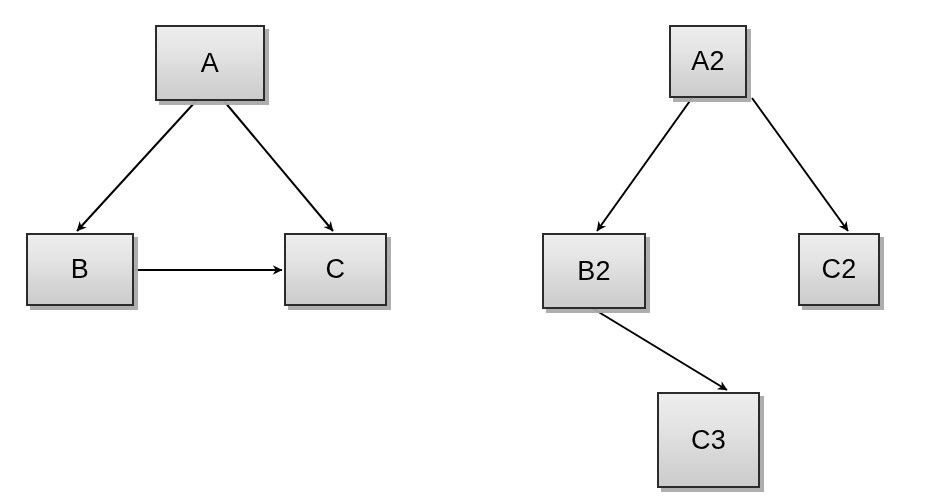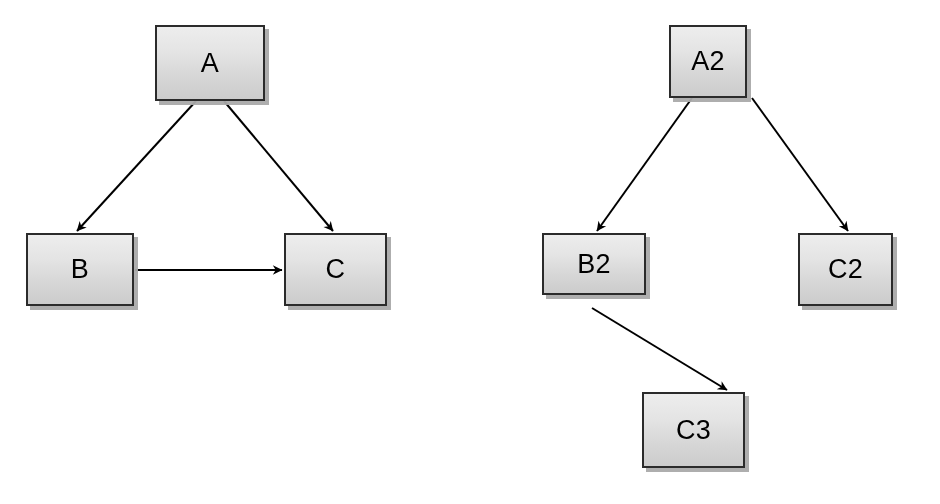--- a/index.html
+++ b/index.html
@@ -76,24 +76,24 @@
       </div>
       <div class="node" style="left: 26px; top: 233px; width: 108px; height: 73px;">
         <span class="node-label">B</span>
       </div>
       <div class="node" style="left: 284px; top: 233px; width: 103px; height: 73px;">
         <span class="node-label">C</span>
       </div>
       <div class="node" style="left: 669px; top: 25px; width: 78px; height: 73px;">
         <span class="node-label">A2</span>
       </div>
-      <div class="node" style="left: 542px; top: 233px; width: 104px; height: 62px;">
+      <div class="node" style="left: 542px; top: 233px; width: 104px; height: 76px;">
         <span class="node-label">B2</span>
       </div>
-      <div class="node" style="left: 798px; top: 233px; width: 95px; height: 73px;">
+      <div class="node" style="left: 798px; top: 233px; width: 82px; height: 73px;">
         <span class="node-label">C2</span>
       </div>
-      <div class="node" style="left: 642px; top: 392px; width: 103px; height: 76px;">
+      <div class="node" style="left: 657px; top: 392px; width: 103px; height: 96px;">
         <span class="node-label">C3</span>
       </div>
     </div>
 
 </div>
 
 </body></html>

